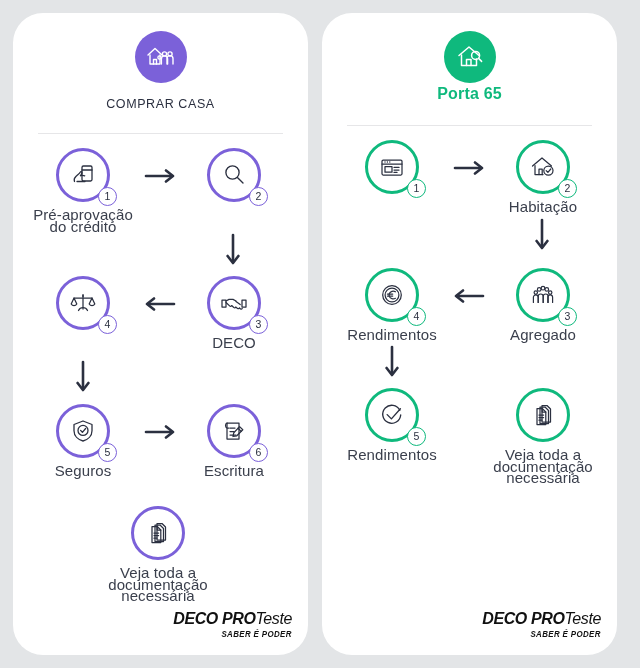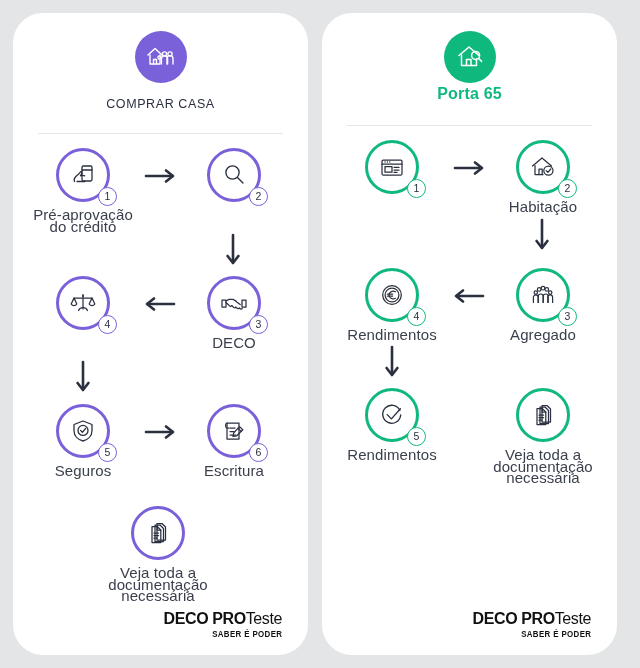--- a/index.html
+++ b/index.html
@@ -105,23 +105,24 @@
     line-height:11.6px;
     color:#3a3f4c;
     letter-spacing:.1px;
   }
   
   .arrow{position:absolute;}
   .arrow svg{display:block;}
   
   .logo{
     position:absolute;
-    right:26px;bottom:16px;
+    right:16px;bottom:16px;
     text-align:right;
     line-height:1;
+    font-style:italic;
   }
   .logo-top{
     font-size:16px;
     font-weight:700;
     color:#111;
     letter-spacing:-.4px;
     white-space:nowrap;
   }
   .logo-top .thin{font-weight:400;}
   .logo-bot{

